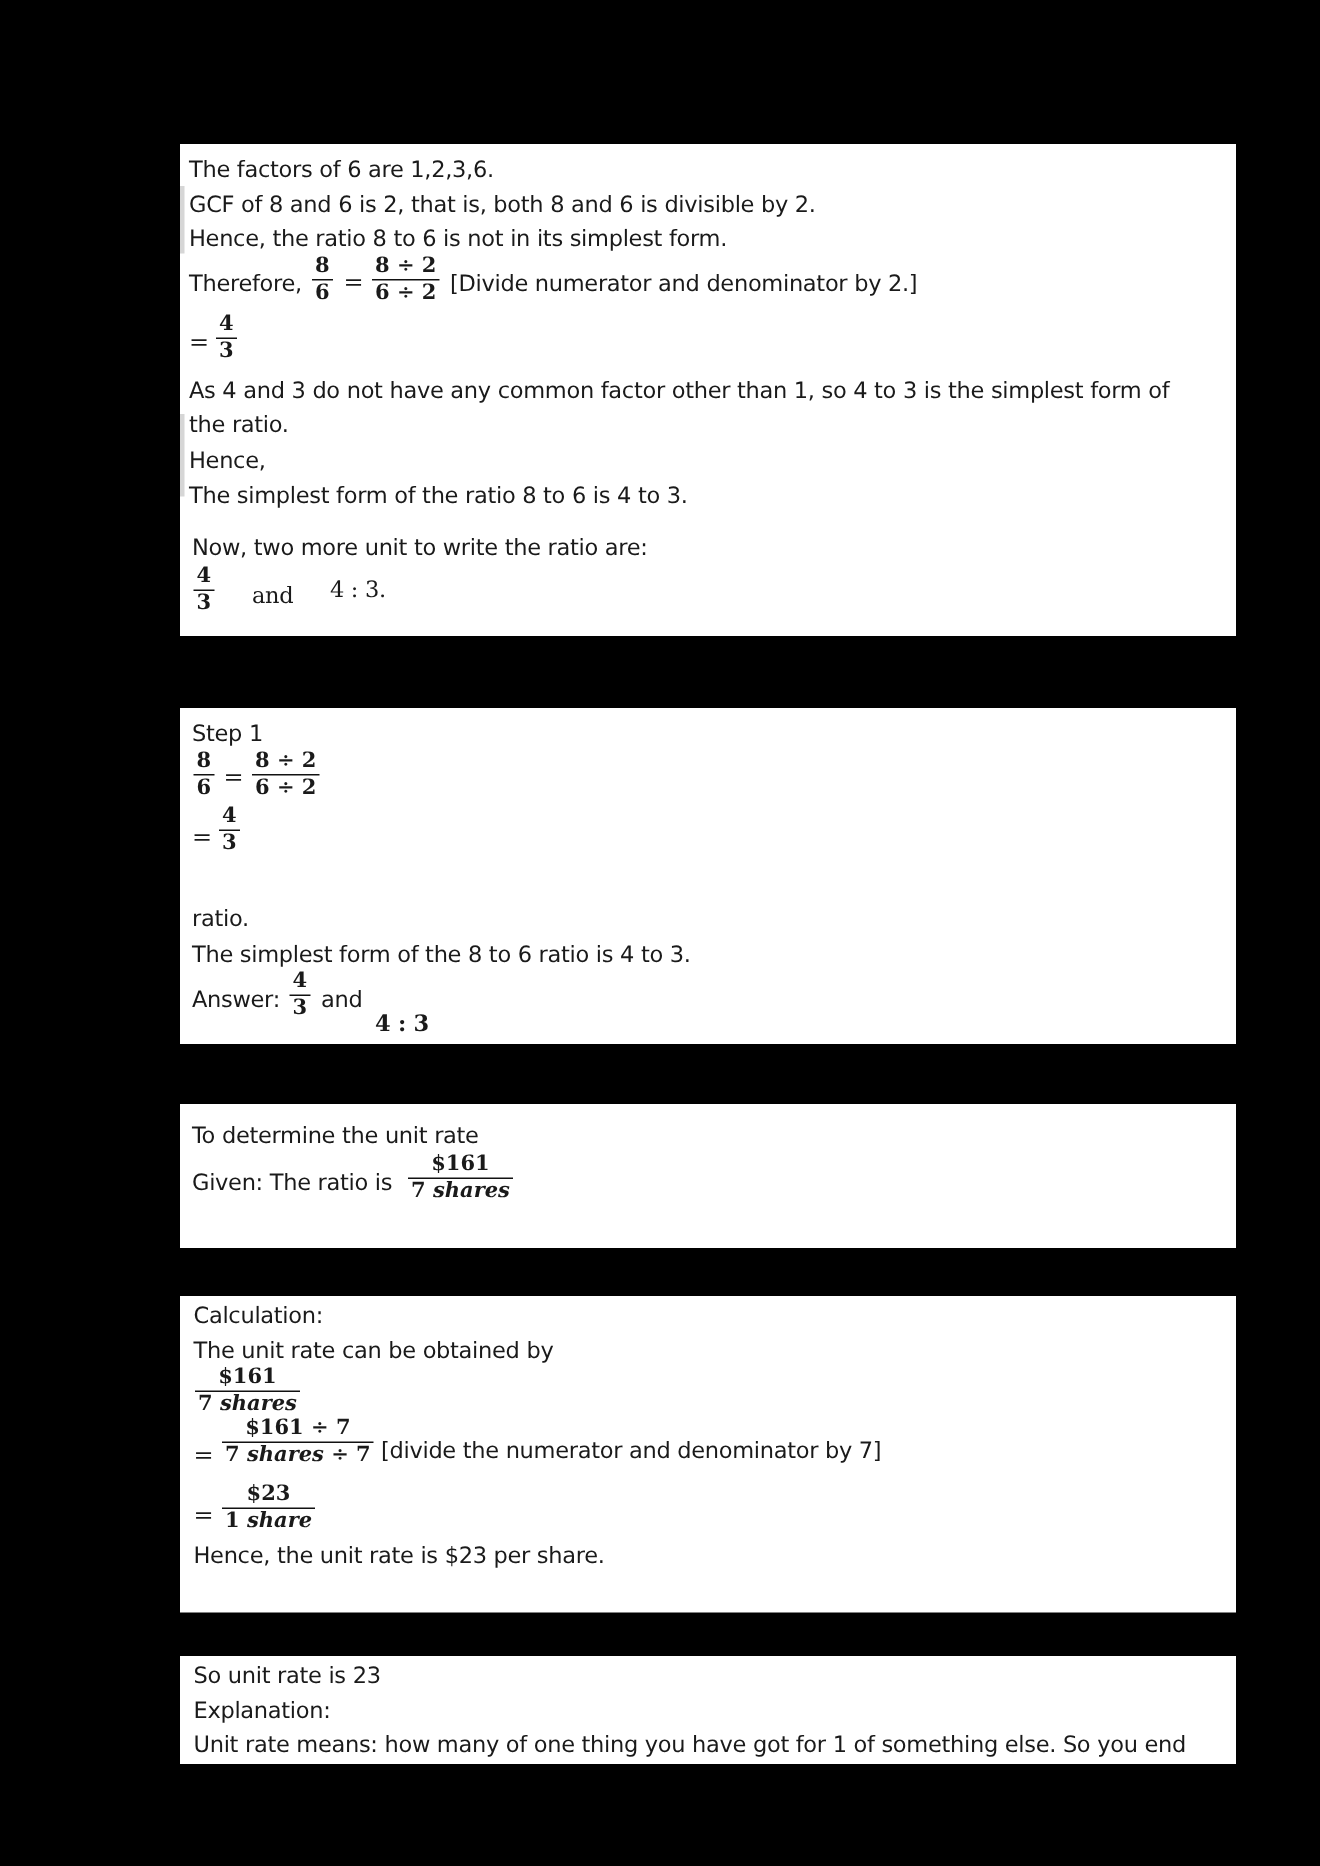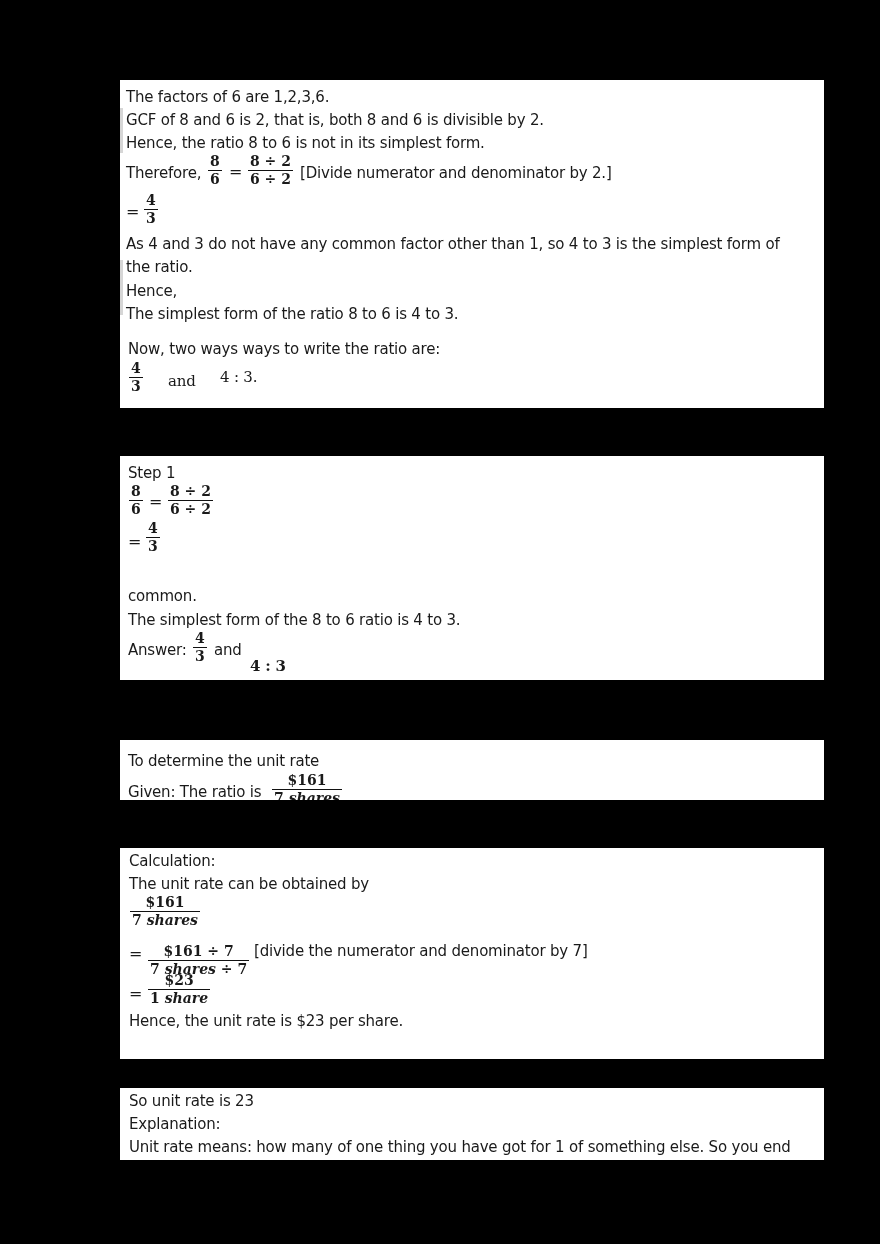--- a/index.html
+++ b/index.html
@@ -1,18 +1,18 @@
 <!DOCTYPE html>
 <html><head>
   <meta charset="utf-8">
   <style>
     html, body { margin:0; padding:0; background:#000; }
     body { width:880px; height:1244px; position:relative; overflow:hidden;
            font-family:"DejaVu Sans", sans-serif; color:#1a1a1a; }
-    .card { position:absolute; left:120px; width:704px; background:#fff; box-sizing:border-box; overflow:hidden; }
+    .card { position:absolute; left:120px; width:704px; background:#fff; box-sizing:border-box; overflow:hidden;margin-top:16px; }
     .line { position:absolute; font-size:15px; white-space:nowrap; line-height:18px; letter-spacing:-0.2px; }
     .math { font-family:"DejaVu Serif", serif; font-weight:bold; font-size:15px; }
     .frac { position:absolute; display:inline-flex; flex-direction:column; align-items:center; font-family:"DejaVu Serif", serif; font-weight:bold; font-size:14px; line-height:17px; }
     .frac .num { padding:0 2px; }
     .frac .bar { align-self:stretch; height:1.3px; background:#111; }
     .frac .den { padding:0 2px; }
     .it { font-style:italic; }
     .eq { position:absolute; font-family:"DejaVu Serif", serif; font-size:16px; }
     .edge { position:absolute; left:0; width:3px; background:#d6d6d6; }
   </style>
@@ -44,21 +44,21 @@
   <div class="frac" style="left:24px;top:112px;">
     <span class="num">4</span>
       <span class="bar"></span>
       <span class="den">3</span>
   </div>
 
   <div class="line" style="left:6px;top:155px;">As 4 and 3 do not have any common factor other than 1, so 4 to 3 is the simplest form of</div>
   <div class="line" style="left:6px;top:178px;">the ratio.</div>
   <div class="line" style="left:6px;top:202px;">Hence,</div>
   <div class="line" style="left:6px;top:225px;">The simplest form of the ratio 8 to 6 is 4 to 3.</div>
-  <div class="line" style="left:8px;top:260px;">Now, two ways ways to write the ratio are:</div>
+  <div class="line" style="left:8px;top:260px;">Now, two more unit to write the ratio are:</div>
   <div class="frac" style="left:9px;top:280px;">
     <span class="num">4</span>
       <span class="bar"></span>
       <span class="den">3</span>
   </div>
   <div class="line math" style="left:48px;top:292px;font-weight:normal;">and</div>
   <div class="line math" style="left:100px;top:288px;font-weight:normal;">4 : 3.</div>
 </div>
 
 <div class="card" style="top:456px;height:224px;">
@@ -73,52 +73,52 @@
     <span class="num">8 ÷ 2</span>
       <span class="bar"></span>
       <span class="den">6 ÷ 2</span>
   </div>
   <div class="eq" style="left:8px;top:76px;">=</div>
   <div class="frac" style="left:26px;top:64px;">
     <span class="num">4</span>
       <span class="bar"></span>
       <span class="den">3</span>
   </div>
-  <div class="line" style="left:8px;top:131px;">common.</div>
+  <div class="line" style="left:8px;top:131px;">ratio.</div>
   <div class="line" style="left:8px;top:155px;">The simplest form of the 8 to 6 ratio is 4 to 3.</div>
   <div class="line" style="left:8px;top:185px;">Answer:</div>
   <div class="frac" style="left:73px;top:174px;">
     <span class="num">4</span>
       <span class="bar"></span>
       <span class="den">3</span>
   </div>
   <div class="line" style="left:94px;top:185px;">and</div>
   <div class="line math" style="left:130px;top:201px;">4 : 3</div>
 </div>
 
-<div class="card" style="top:740px;height:60px;">
+<div class="card" style="top:720px;height:96px;">
   <div class="line" style="left:8px;top:12px;">To determine the unit rate</div>
   <div class="line" style="left:8px;top:43px;">Given: The ratio is</div>
   <div class="frac" style="left:152px;top:32px;">
     <span class="num">$161</span>
       <span class="bar"></span>
       <span class="den"><span>7</span> <span class="it">shares</span></span>
   </div>
 </div>
 
 <div class="card" style="top:848px;height:211px;">
   <div class="line" style="left:9px;top:4px;">Calculation:</div>
   <div class="line" style="left:9px;top:27px;">The unit rate can be obtained by</div>
   <div class="frac" style="left:10px;top:46px;">
     <span class="num">$161</span>
       <span class="bar"></span>
       <span class="den"><span>7</span> <span class="it">shares</span></span>
   </div>
   <div class="eq" style="left:9px;top:96px;">=</div>
-  <div class="frac" style="left:28px;top:95px;justify-content:flex-end;">
+  <div class="frac" style="left:28px;top:80px;justify-content:flex-end;">
     <span class="num">$161 ÷ 7</span>
       <span class="bar"></span>
       <span class="den"><span>7</span> <span class="it">shares</span> <span>÷ 7</span></span>
   </div>
   <div class="line" style="left:134px;top:94px;">[divide the numerator and denominator by 7]</div>
   <div class="eq" style="left:9px;top:136px;">=</div>
   <div class="frac" style="left:28px;top:124px;">
     <span class="num">$23</span>
       <span class="bar"></span>
       <span class="den"><span>1</span> <span class="it">share</span></span>

